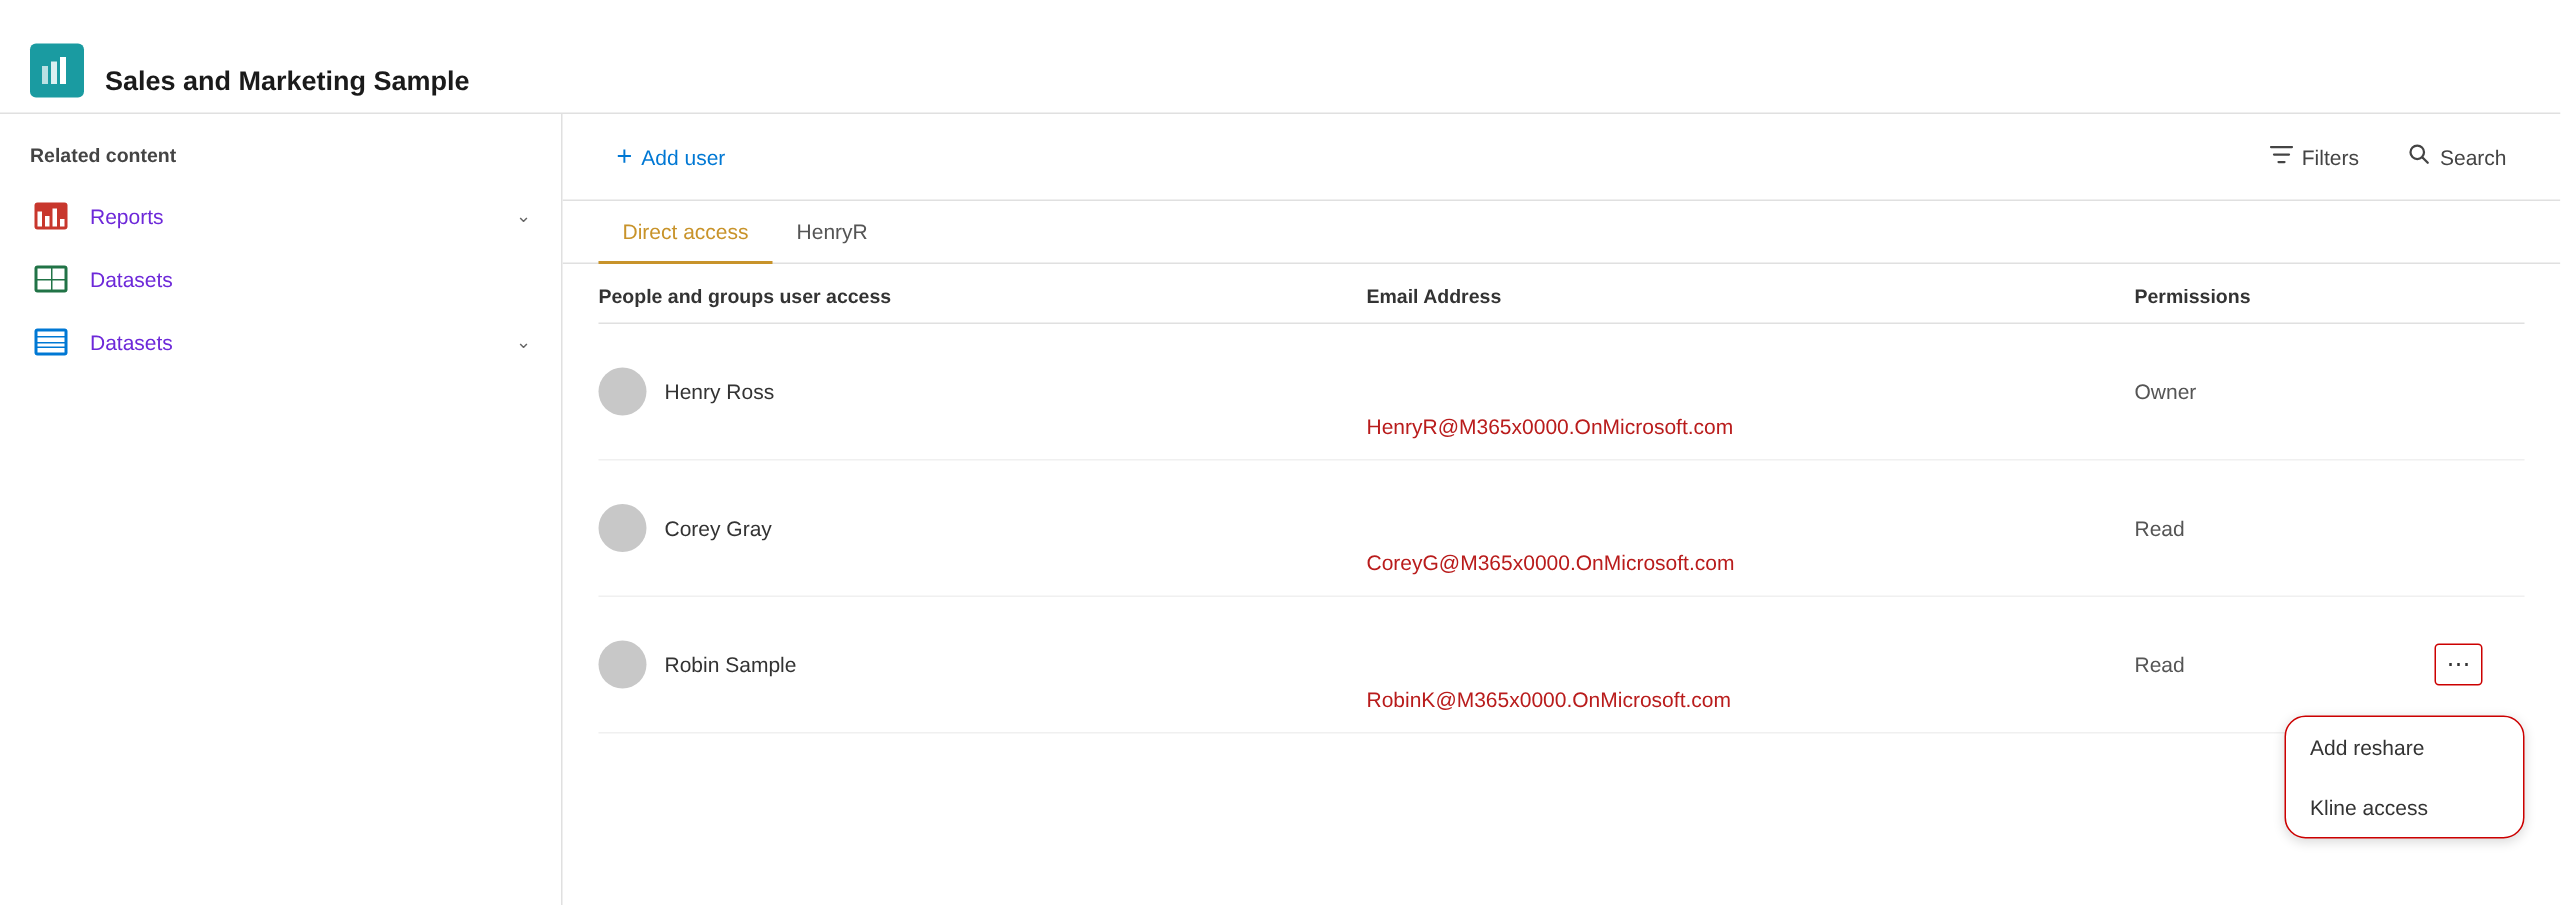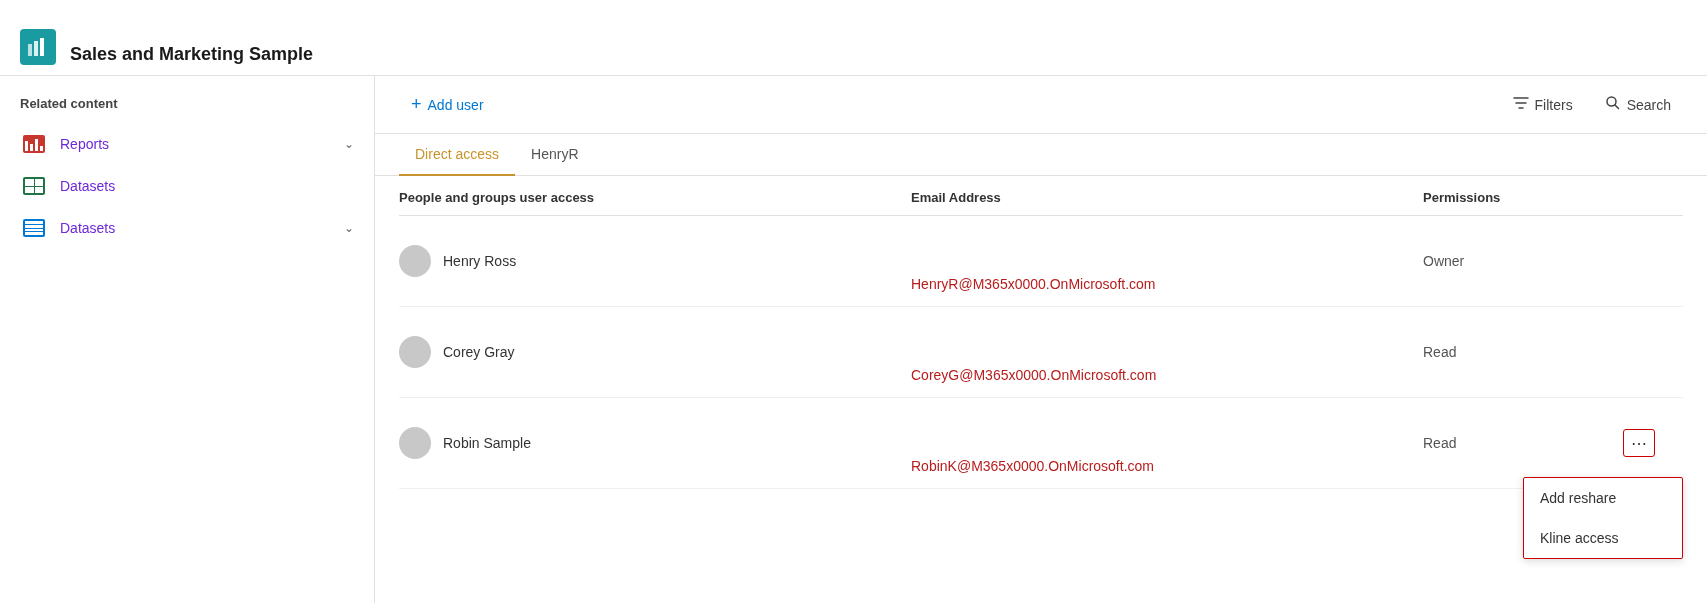--- a/index.html
+++ b/index.html
@@ -250,21 +250,21 @@
       visibility: hidden;
     }
 
     
     .dropdown-menu {
       position: absolute;
       right: 0;
       top: 48px;
       background: #fff;
       border: 1px solid #c00;
-      border-radius: 2px;
+      border-radius: 14px;
       min-width: 160px;
       z-index: 100;
       box-shadow: 0 2px 8px rgba(0,0,0,0.15);
     }
     .dropdown-item {
       padding: 12px 16px;
       cursor: pointer;
       font-size: 14px;
       color: #333;
     }

